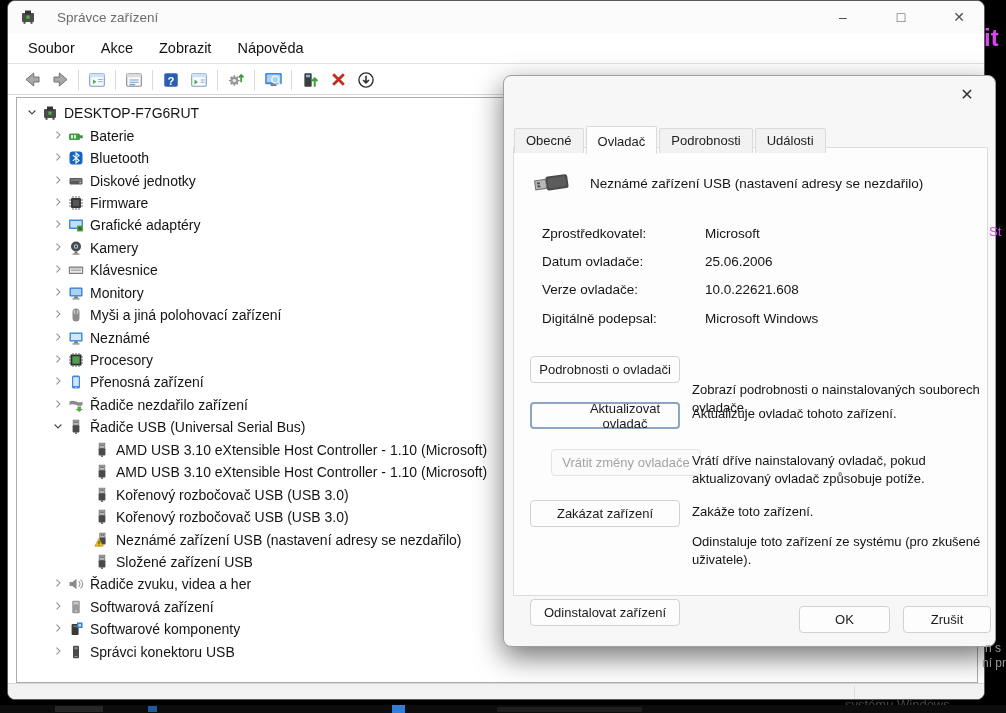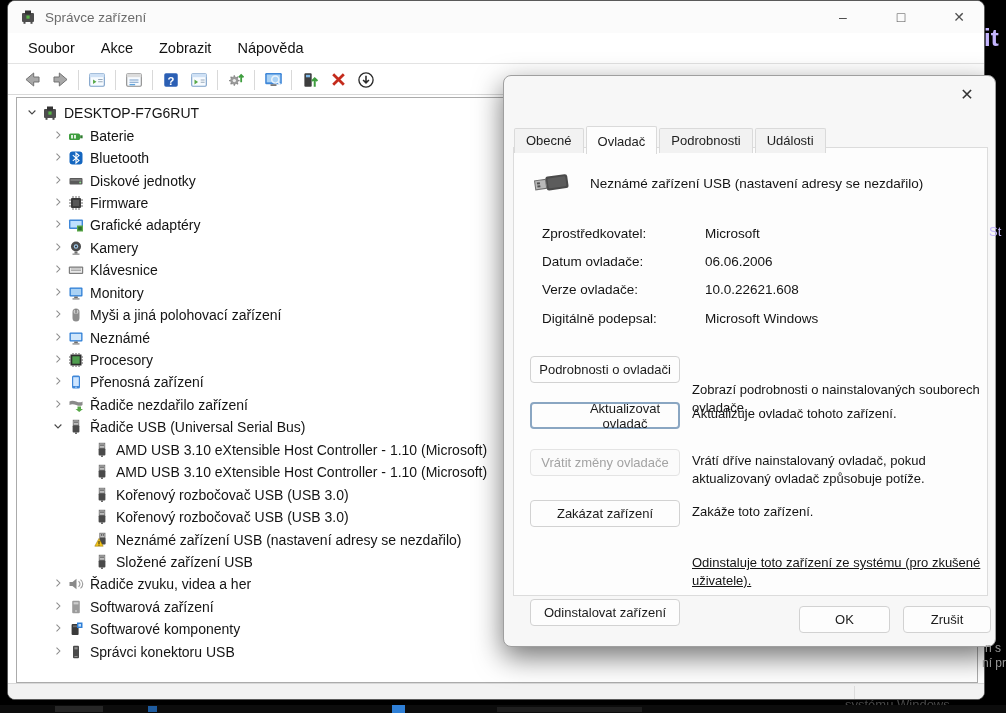--- a/index.html
+++ b/index.html
@@ -3,21 +3,21 @@
 <meta charset="utf-8">
 <style>
   * { margin:0; padding:0; box-sizing:border-box; }
   html,body { width:1006px; height:713px; overflow:hidden; background:#000;
     font-family:"Liberation Sans", sans-serif; color:#1b1b1b; }
 
   
   #main-window { position:absolute; left:7px; top:0; width:978px; height:700px;
     background:#ffffff; border-radius:8px; border:1px solid #5a5a5a; overflow:hidden; }
   #titlebar { position:absolute; left:0; top:0; right:0; height:32px; background:#fbfbfb;
-    display:flex; align-items:center; padding-left:12px; }
+    display:flex; align-items:center; padding-left:12px;gap:12px; }
   #titlebar .ticon { width:17px; height:17px; margin-right:8px; }
   #title-text { font-size:13.5px; color:#6c6c6c; }
   #win-controls { position:absolute; right:14px; top:0; height:32px; display:flex; align-items:center; gap:36px; }
   #win-controls span { color:#4f4f4f; font-size:14px; width:22px; text-align:center; cursor:default; }
 
   #menubar { position:absolute; left:0; top:32px; right:0; height:31px; background:#fff;
     border-bottom:1px solid #e3e3e3; display:flex; align-items:center; padding-left:20px; gap:26px; }
   #menubar .menu-item { font-size:14.5px; color:#111; }
 
   #toolbar { position:absolute; left:0; top:64px; right:0; height:30px; background:#fff;
@@ -70,21 +70,21 @@
     border-radius:4px; font-size:13px; color:#1b1b1b; display:flex; align-items:center; justify-content:center;
     font-family:"Liberation Sans", sans-serif; }
   #ok-button { left:295px; width:91px; }
   #cancel-button { left:399px; width:88px; }
 
   
   #statusbar { position:absolute; left:0; right:0; top:682px; height:18px; background:#f2f2f2;
     border-top:1px solid #d8d8d8; }
   #statusbar .sb-sep { position:absolute; left:846px; top:2px; bottom:2px; width:1px; background:#dcdcdc; }
 
-  .bg-frag { position:absolute; color:#c4b5fd; white-space:nowrap; }
+  .bg-frag { position:absolute; color:#d946ef; white-space:nowrap; }
   #frag-top-right { left:984px; top:24px; font-size:24px; font-weight:bold; }
   #frag-mid-right { left:989px; top:224px; font-size:13px; }
   #frag-right-1 { left:985px; top:641px; font-size:12px; color:#9a9a9a; }
   #frag-right-2 { left:982px; top:656px; font-size:12px; color:#9a9a9a; }
   #watermark { position:absolute; left:845px; top:697px; font-size:13px; color:#474747; white-space:nowrap; }
 
   #taskbar { position:absolute; left:0; bottom:0; width:1006px; height:8px; background:#0c0c0c; }
   #taskbar .tk-block1 { position:absolute; left:55px; top:1px; width:48px; height:6px; background:#262626; }
   #taskbar .tk-block2 { position:absolute; left:148px; top:1px; width:9px; height:6px; background:#1e5b9e; }
   #taskbar .tk-icon   { position:absolute; left:392px; top:0; width:13px; height:8px; background:#2f7fd6; }
@@ -521,42 +521,42 @@
           </svg></span>
       <span id="device-name">Neznámé zařízení USB (nastavení adresy se nezdařilo)</span>
     </div>
     <div id="fields">
         <div class="field-row" style="top: 78px;">
           <span class="field-label">Zprostředkovatel:</span>
           <span class="field-value">Microsoft</span>
         </div>
         <div class="field-row" style="top: 106px;">
           <span class="field-label">Datum ovladače:</span>
-          <span class="field-value">06.06.2006</span>
+          <span class="field-value">25.06.2006</span>
         </div>
         <div class="field-row" style="top: 134px;">
           <span class="field-label">Verze ovladače:</span>
           <span class="field-value">10.0.22621.608</span>
         </div>
         <div class="field-row" style="top: 163px;">
           <span class="field-label">Digitálně podepsal:</span>
           <span class="field-value">Microsoft Windows</span>
         </div>
       </div>
     <div id="actions">
         <button class="action-btn" style="top: 208px;">Podrobnosti o ovladači</button>
         <div class="action-desc" style="top: 211px; margin-top: 22px;">Zobrazí podrobnosti o nainstalovaných souborech ovladače.</div>
         <button class="action-btn focused" style="top: 254px; padding-left: 40px;">Aktualizovat ovladač</button>
         <div class="action-desc" style="top: 257px;">Aktualizuje ovladač tohoto zařízení.</div>
-        <button class="action-btn disabled" style="top: 301px;">Vrátit změny ovladače</button>
+        <button class="action-btn disabled" style="top: 301px; margin-left: 21px;">Vrátit změny ovladače</button>
         <div class="action-desc" style="top: 304px;">Vrátí dříve nainstalovaný ovladač, pokud aktualizovaný ovladač způsobuje potíže.</div>
         <button class="action-btn" style="top: 352px;">Zakázat zařízení</button>
         <div class="action-desc" style="top: 355px;">Zakáže toto zařízení.</div>
         <button class="action-btn" style="top: 403px; margin-top: 48px;">Odinstalovat zařízení</button>
-        <div class="action-desc" style="top: 406px; text-decoration: underline;">Odinstaluje toto zařízení ze systému (pro zkušené uživatele).</div>
+        <div class="action-desc" style="top: 385px;">Odinstaluje toto zařízení ze systému (pro zkušené uživatele).</div>
       </div>
   </div>
 
   <button id="ok-button" class="dlg-btn">OK</button>
   <button id="cancel-button" class="dlg-btn">Zrušit</button>
 </div>
 
 <span class="bg-frag" id="frag-top-right">it</span>
 <span class="bg-frag" id="frag-mid-right">St</span>
 <span class="bg-frag" id="frag-right-1">n s</span>

